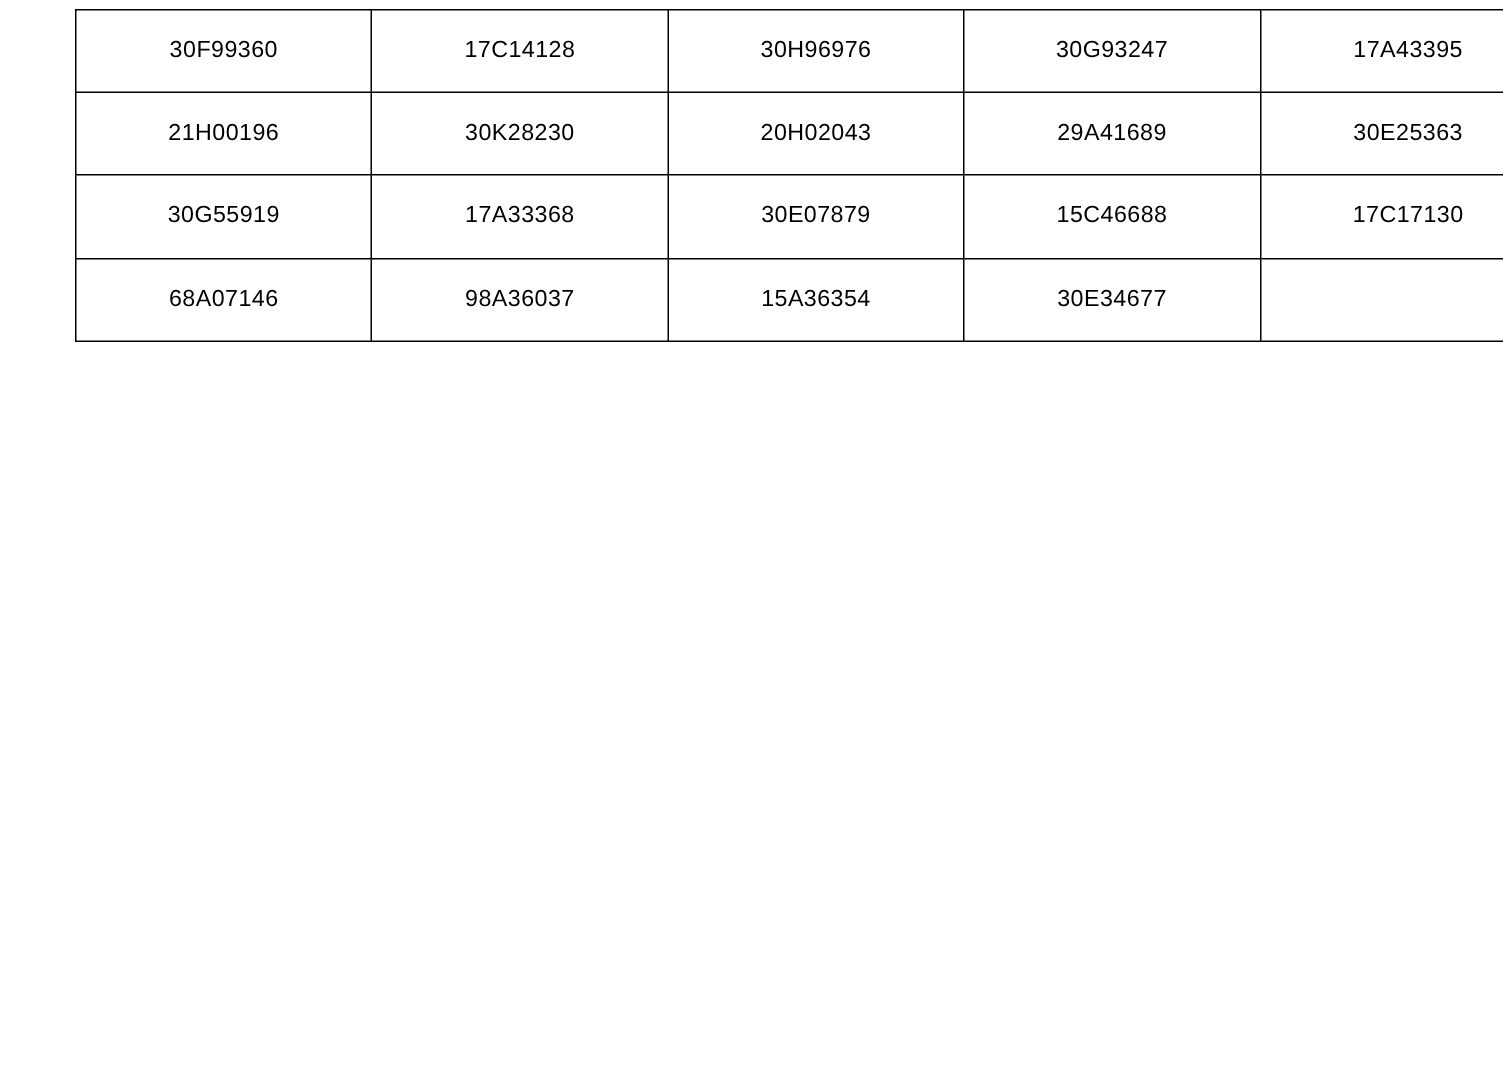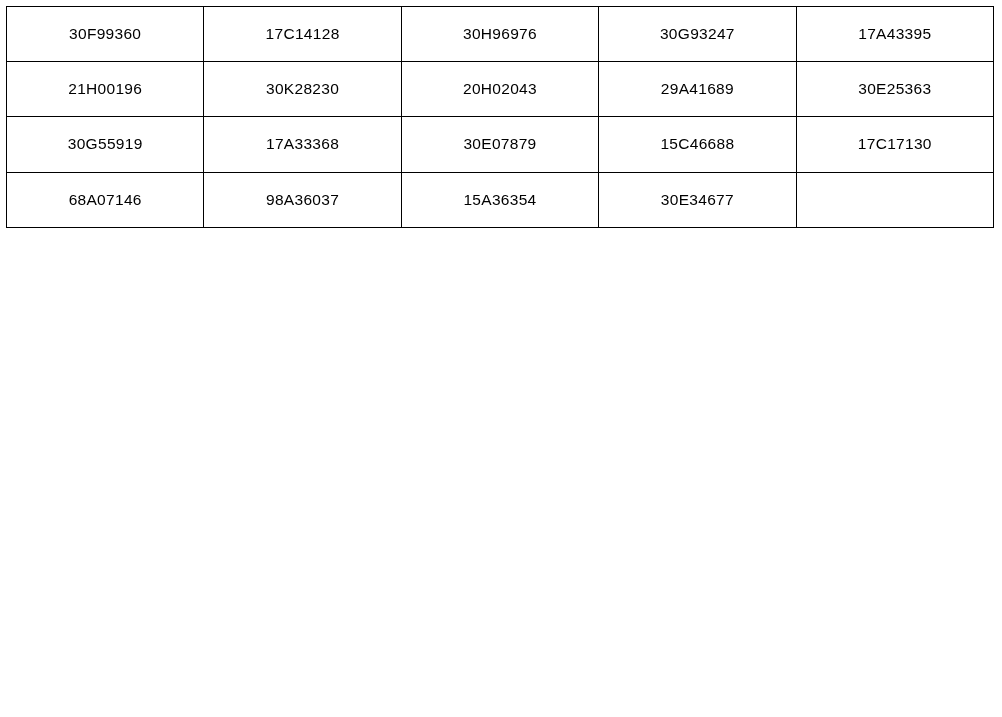--- a/index.html
+++ b/index.html
@@ -12,20 +12,21 @@
     height: 717px;
     font-family: "Liberation Sans", sans-serif;
     color: #000000;
     overflow: hidden;
   }
   .sheet {
     width: 852px;
     height: 717px;
     box-sizing: border-box;
     padding: 6px 19px 6px 6px;
+    margin-left: 44px;
   }
   table.code-table {
     width: 988px;
     border-collapse: collapse;
     table-layout: fixed;
     margin: 0 auto;
   }
   table.code-table td {
     border: 1px solid #000000;
     height: 54.2px;

